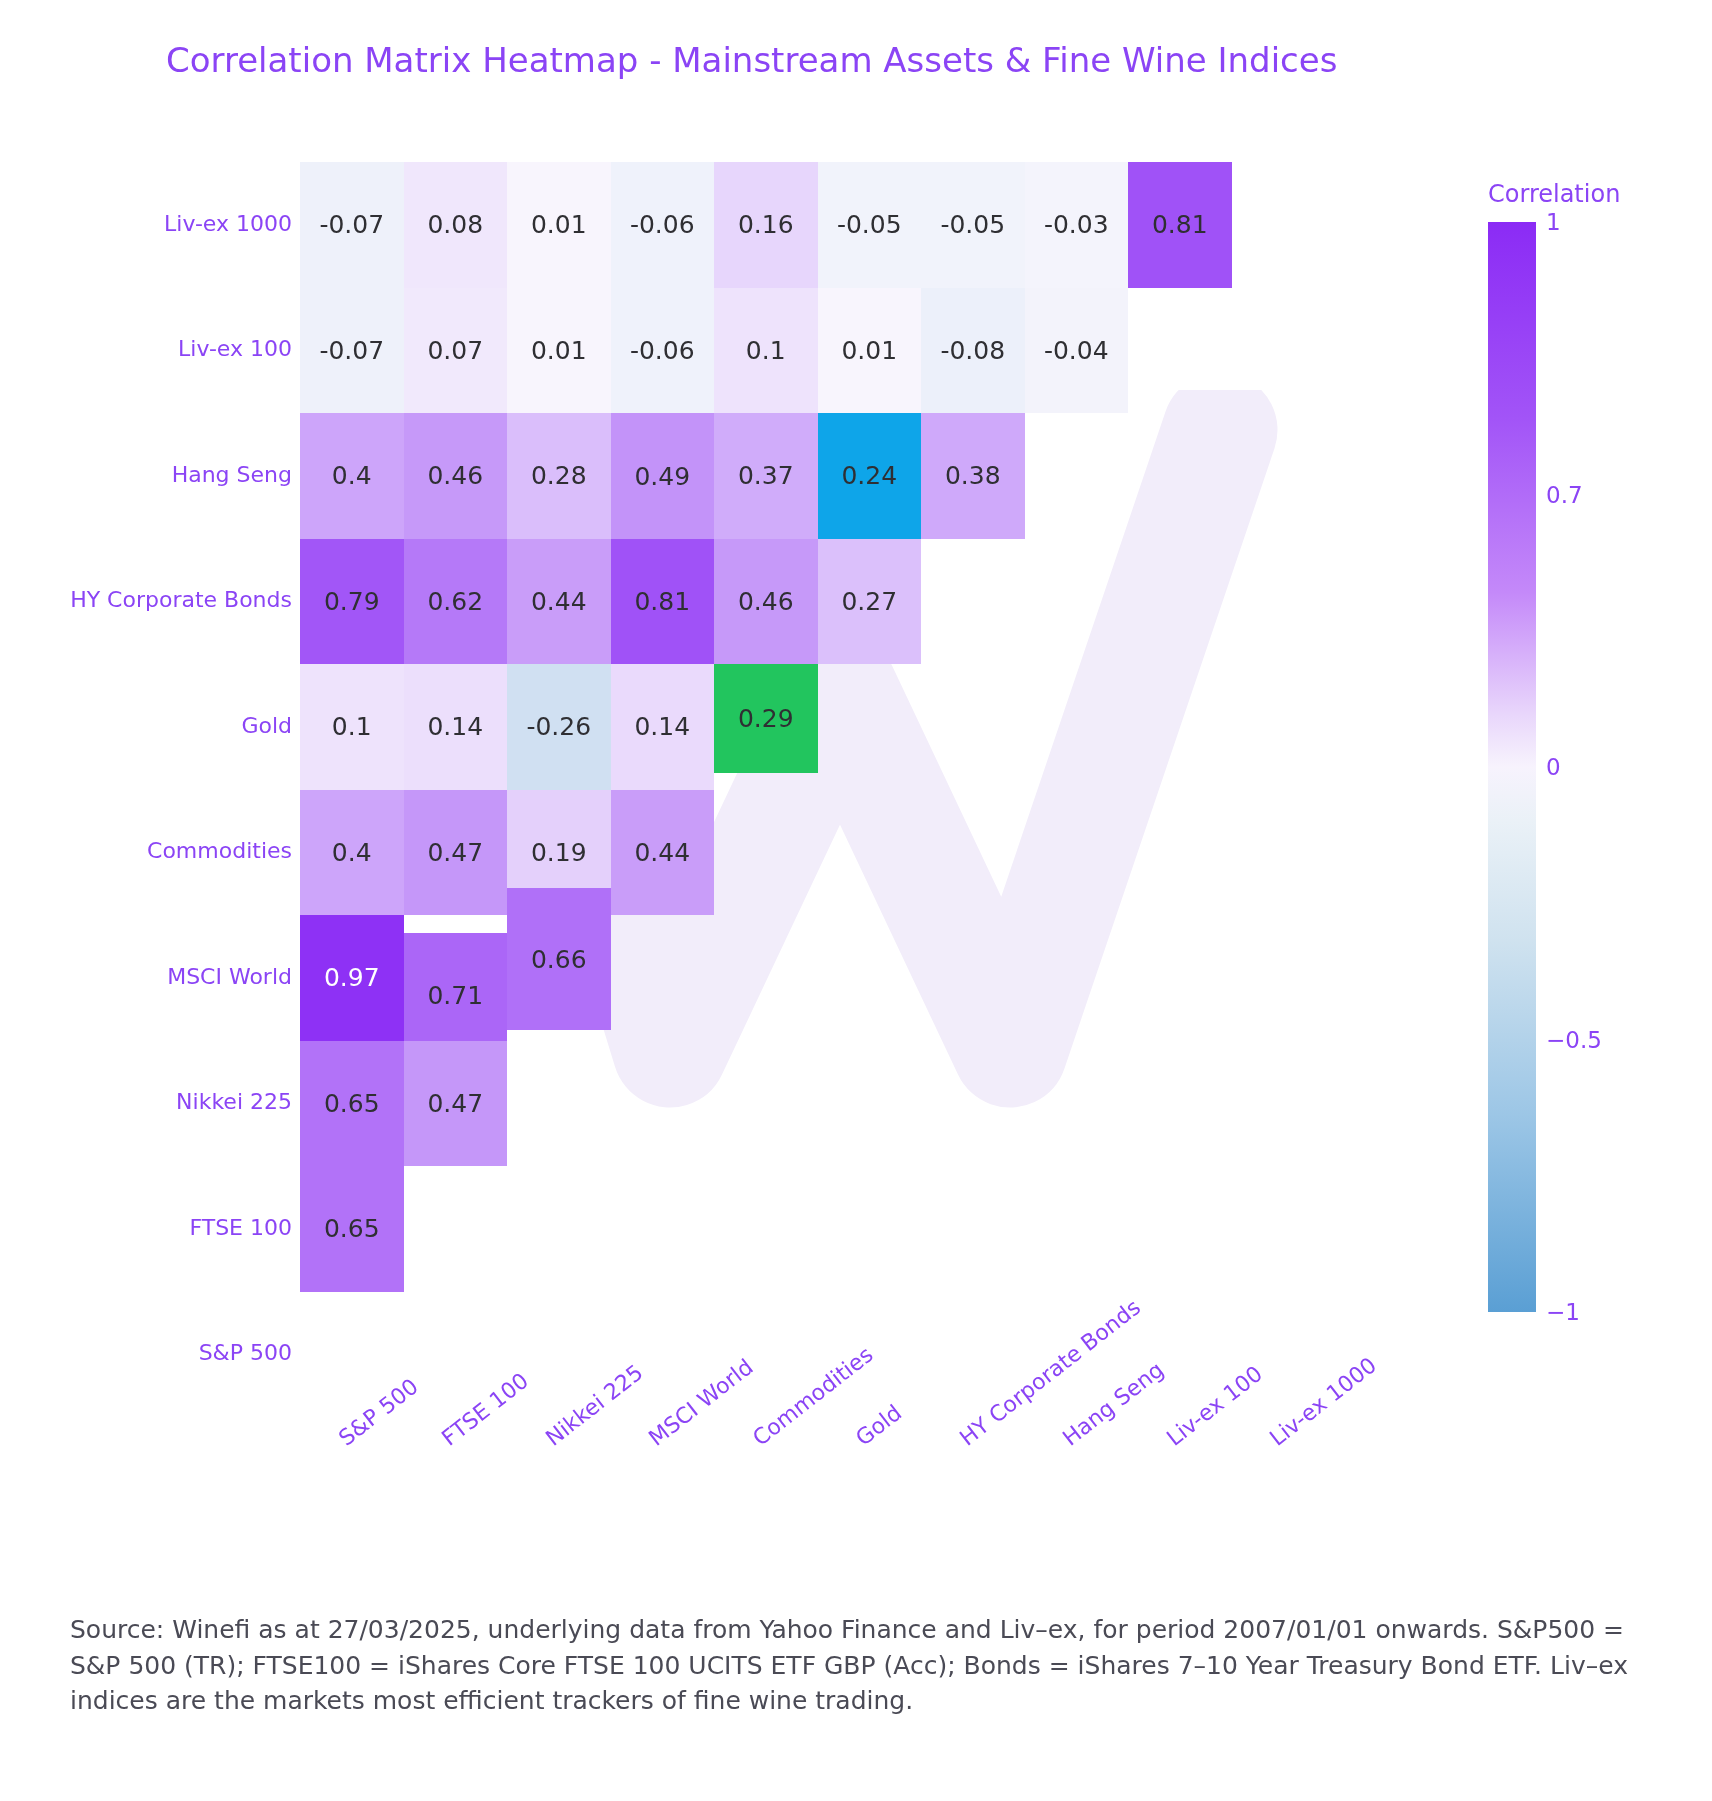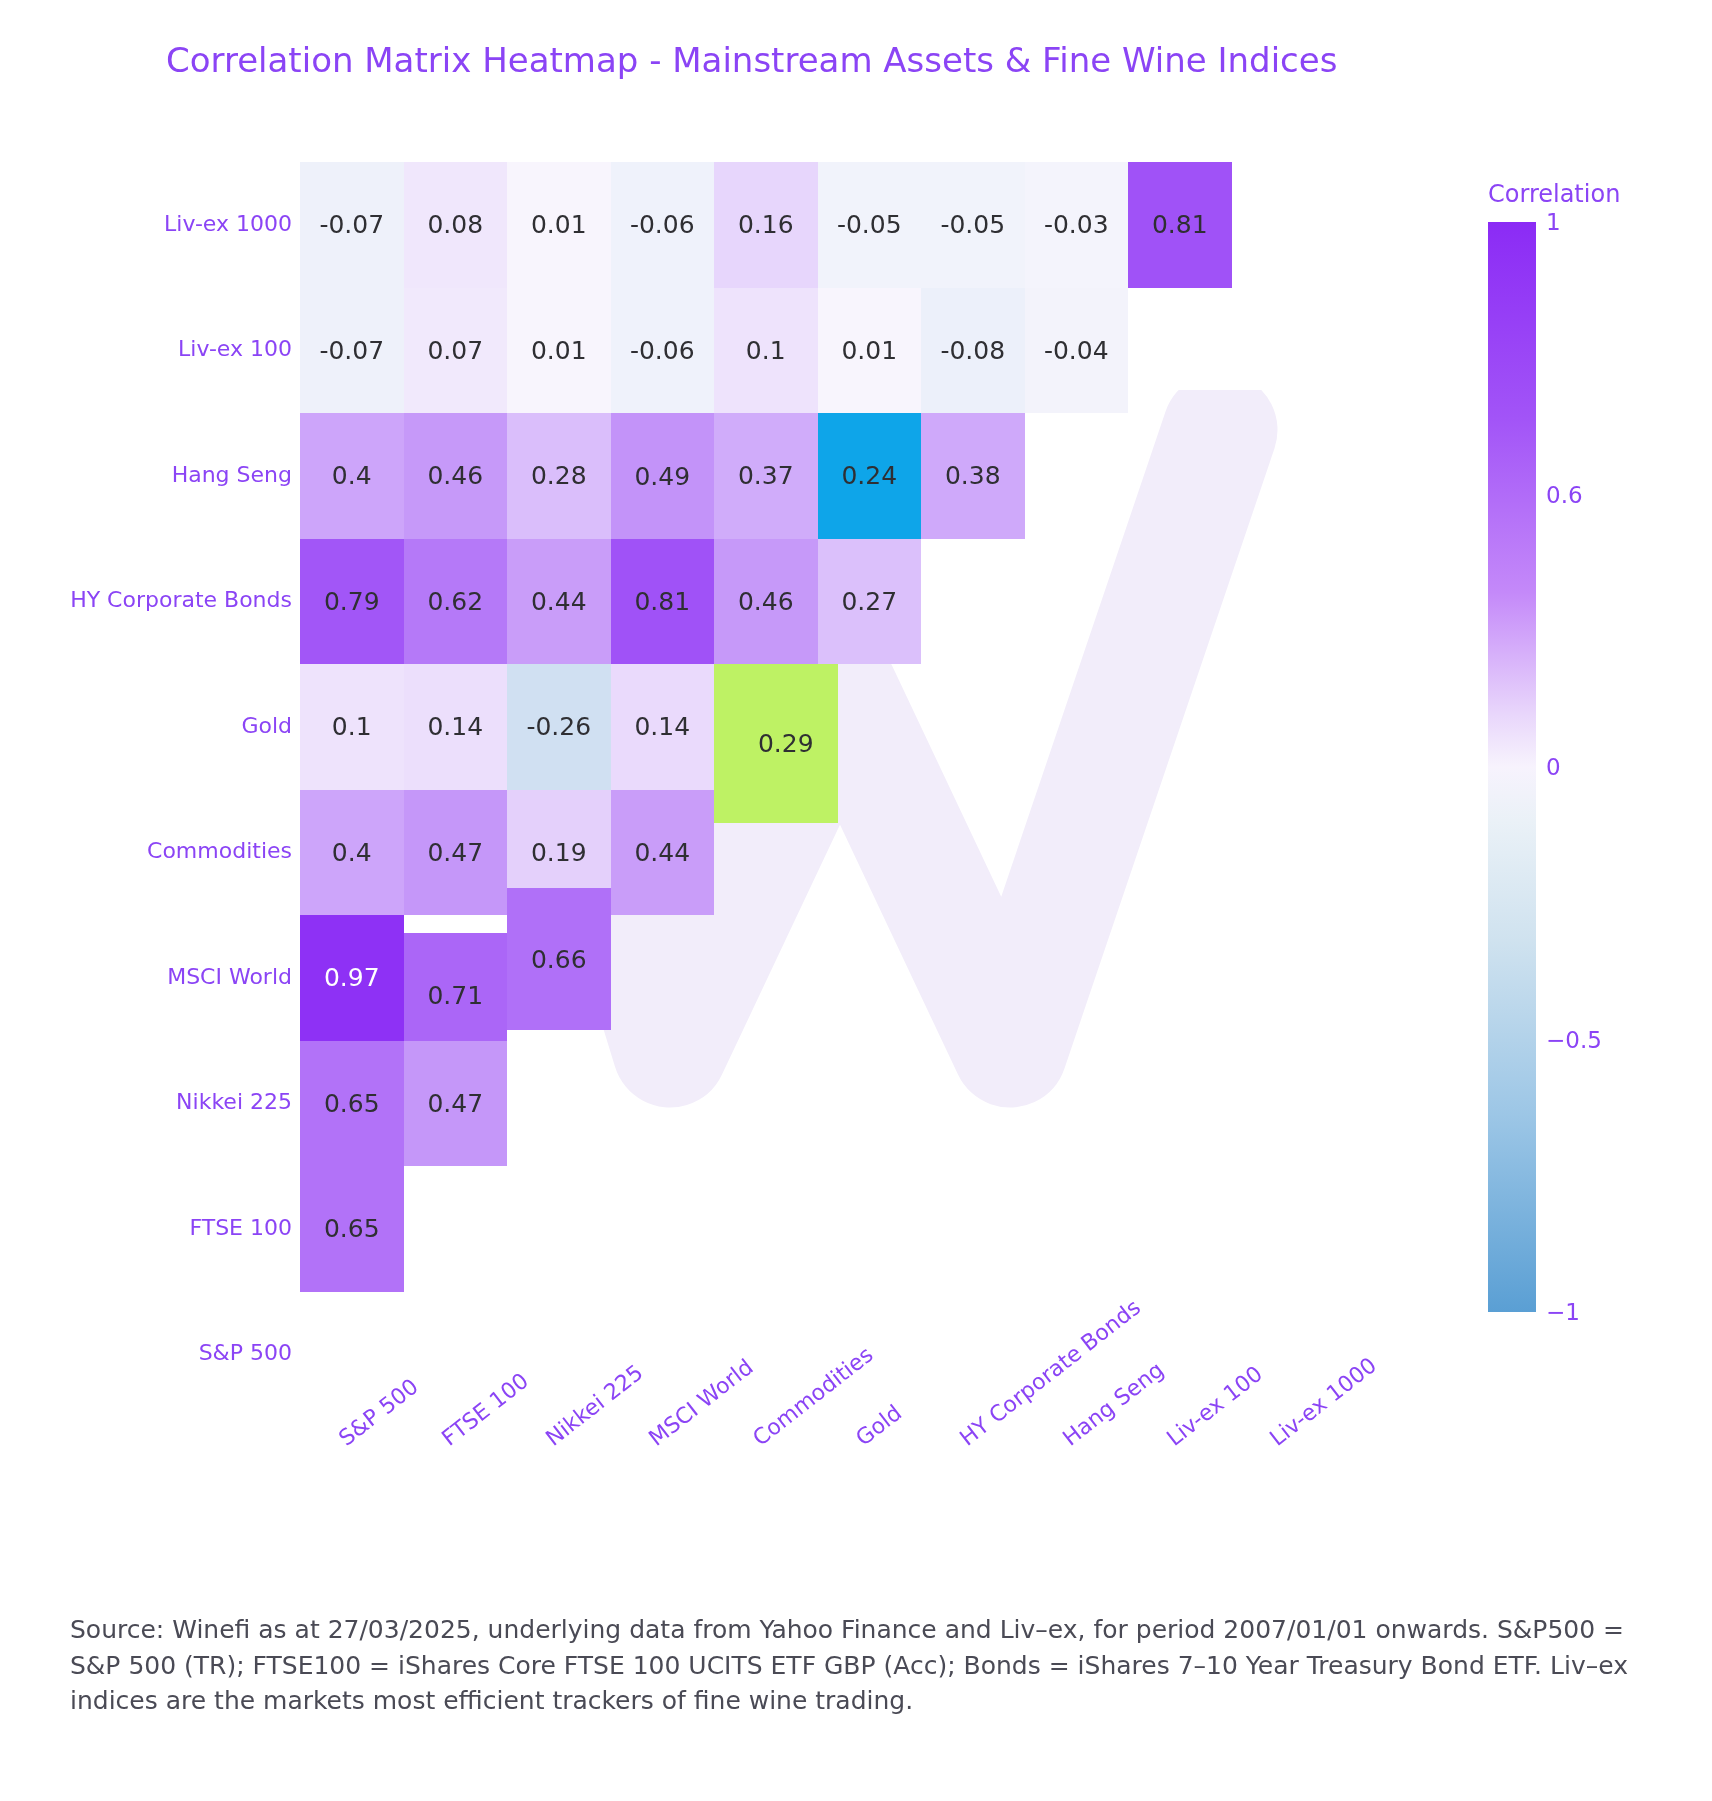--- a/index.html
+++ b/index.html
@@ -196,21 +196,21 @@
       <div class="cell" style="left: 0px; top: 376.5px; width: 103.5px; height: 125.5px; background: rgb(162, 86, 247);">0.79</div>
       <div class="cell" style="left: 103.5px; top: 376.5px; width: 103.5px; height: 125.5px; background: rgb(181, 121, 248);">0.62</div>
       <div class="cell" style="left: 207px; top: 376.5px; width: 103.5px; height: 125.5px; background: rgb(201, 157, 249);">0.44</div>
       <div class="cell" style="left: 310.5px; top: 376.5px; width: 103.5px; height: 125.5px; background: rgb(160, 82, 247);">0.81</div>
       <div class="cell" style="left: 414px; top: 376.5px; width: 103.5px; height: 125.5px; background: rgb(198, 153, 249);">0.46</div>
       <div class="cell" style="left: 517.5px; top: 376.5px; width: 103.5px; height: 125.5px; background: rgb(219, 192, 251);">0.27</div>
       <div class="cell" style="left: 0px; top: 502px; width: 103.5px; height: 125.5px; background: rgb(238, 227, 252);">0.1</div>
       <div class="cell" style="left: 103.5px; top: 502px; width: 103.5px; height: 125.5px; background: rgb(236, 223, 252);">0.14</div>
       <div class="cell" style="left: 207px; top: 502px; width: 103.5px; height: 125.5px; background: rgb(208, 224, 242);">-0.26</div>
       <div class="cell" style="left: 310.5px; top: 502px; width: 103.5px; height: 125.5px; background: rgb(234, 218, 252);">0.14</div>
-      <div class="cell" style="left: 414px; top: 502px; width: 103.5px; height: 159px; background: #bef264; padding-left: 20px;">0.29</div>
+      <div class="cell" style="left: 414px; top: 502px; width: 103.5px; height: 109px; background: #22c55e;">0.29</div>
       <div class="cell" style="left: 0px; top: 627.5px; width: 103.5px; height: 125.5px; background: rgb(205, 165, 250);">0.4</div>
       <div class="cell" style="left: 103.5px; top: 627.5px; width: 103.5px; height: 125.5px; background: rgb(197, 151, 249);">0.47</div>
       <div class="cell" style="left: 207px; top: 627.5px; width: 103.5px; height: 125.5px; background: rgb(228, 208, 251);">0.19</div>
       <div class="cell" style="left: 310.5px; top: 627.5px; width: 103.5px; height: 125.5px; background: rgb(201, 157, 249);">0.44</div>
       <div class="cell light-text" style="left: 0px; top: 753px; width: 103.5px; height: 125.5px; background: rgb(142, 49, 245);">0.97</div>
       <div class="cell" style="left: 103.5px; top: 771px; width: 103.5px; height: 125.5px; background: rgb(171, 102, 247);">0.71</div>
       <div class="cell" style="left: 207px; top: 726px; width: 103.5px; height: 142px; background: rgb(176, 112, 248);">0.66</div>
       <div class="cell" style="left: 0px; top: 878.5px; width: 103.5px; height: 125.5px; background: rgb(178, 114, 248);">0.65</div>
       <div class="cell" style="left: 103.5px; top: 878.5px; width: 103.5px; height: 125.5px; background: rgb(197, 151, 249);">0.47</div>
       <div class="cell" style="left: 0px; top: 1004px; width: 103.5px; height: 125.5px; background: rgb(178, 114, 248);">0.65</div>
@@ -226,21 +226,21 @@
       <div class="col-label" style="left: 654.75px; top: 6px;">HY Corporate Bonds</div>
       <div class="col-label" style="left: 758.25px; top: 6px;">Hang Seng</div>
       <div class="col-label" style="left: 861.75px; top: 6px;">Liv-ex 100</div>
       <div class="col-label" style="left: 965.25px; top: 6px;">Liv-ex 1000</div>
     </div>
 
   <div id="colorbar-wrap">
     <div id="colorbar-title">Correlation</div>
     <div id="colorbar-bar"></div>
   <div class="cb-tick" style="top: 42px;">1</div>
-      <div class="cb-tick" style="top: 314.5px;">0.6</div>
+      <div class="cb-tick" style="top: 314.5px;">0.7</div>
       <div class="cb-tick" style="top: 587px;">0</div>
       <div class="cb-tick" style="top: 859.5px;">−0.5</div>
       <div class="cb-tick" style="top: 1132px;">−1</div>
     </div>
 
   <div id="source-note">Source: Winefi as at 27/03/2025, underlying data from Yahoo Finance and Liv–ex, for period 2007/01/01 onwards. S&amp;P500 = S&amp;P 500 (TR); FTSE100 = iShares Core FTSE 100 UCITS ETF GBP (Acc); Bonds = iShares 7–10 Year Treasury Bond ETF. Liv–ex indices are the markets most efficient trackers of fine wine trading.</div>
 
 </div>
 
 </body></html>

